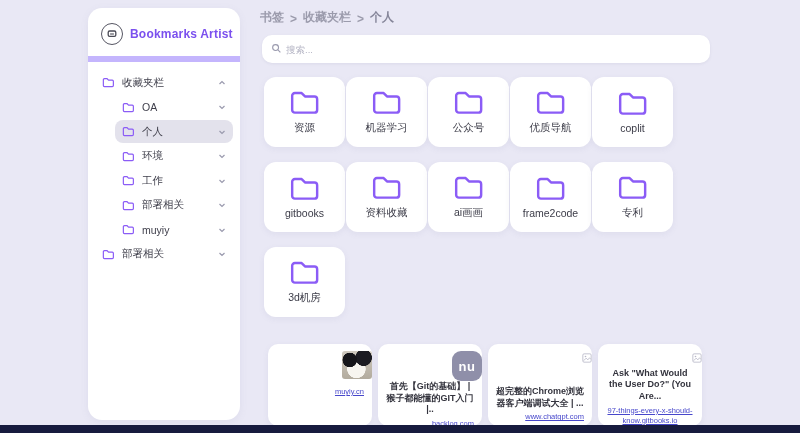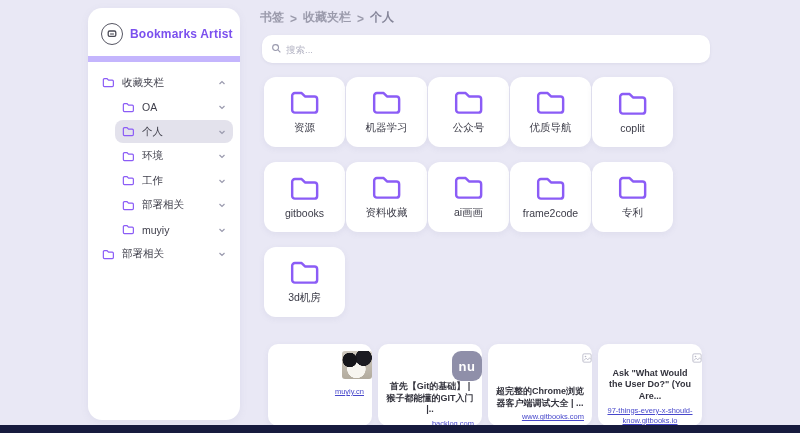--- a/index.html
+++ b/index.html
@@ -303,21 +303,21 @@
 
       <div class="bm-card">
         <div class="bm-thumb broken-wrap">
           <svg width="10" height="10" viewBox="0 0 12 12">
               <rect x="1" y="1" width="10" height="10" rx="1.5" fill="none" stroke="#b8b8c8" stroke-width="1"></rect>
               <circle cx="4.2" cy="4.2" r="1" fill="#b8b8c8"></circle>
               <path d="M2 9.2 L5 6.2 L7 8.2 L9 5.7 L10.5 7.5" fill="none" stroke="#b8b8c8" stroke-width="1"></path>
             </svg>
         </div>
         <div class="bm-title">超完整的Chrome浏览器客户端调试大全 | ...</div>
-        <div class="bm-link">www.gitbooks.com</div>
+        <div class="bm-link">www.chatgpt.com</div>
       </div>
 
       <div class="bm-card">
         <div class="bm-thumb broken-wrap">
           <svg width="10" height="10" viewBox="0 0 12 12">
               <rect x="1" y="1" width="10" height="10" rx="1.5" fill="none" stroke="#b8b8c8" stroke-width="1"></rect>
               <circle cx="4.2" cy="4.2" r="1" fill="#b8b8c8"></circle>
               <path d="M2 9.2 L5 6.2 L7 8.2 L9 5.7 L10.5 7.5" fill="none" stroke="#b8b8c8" stroke-width="1"></path>
             </svg>
         </div>

